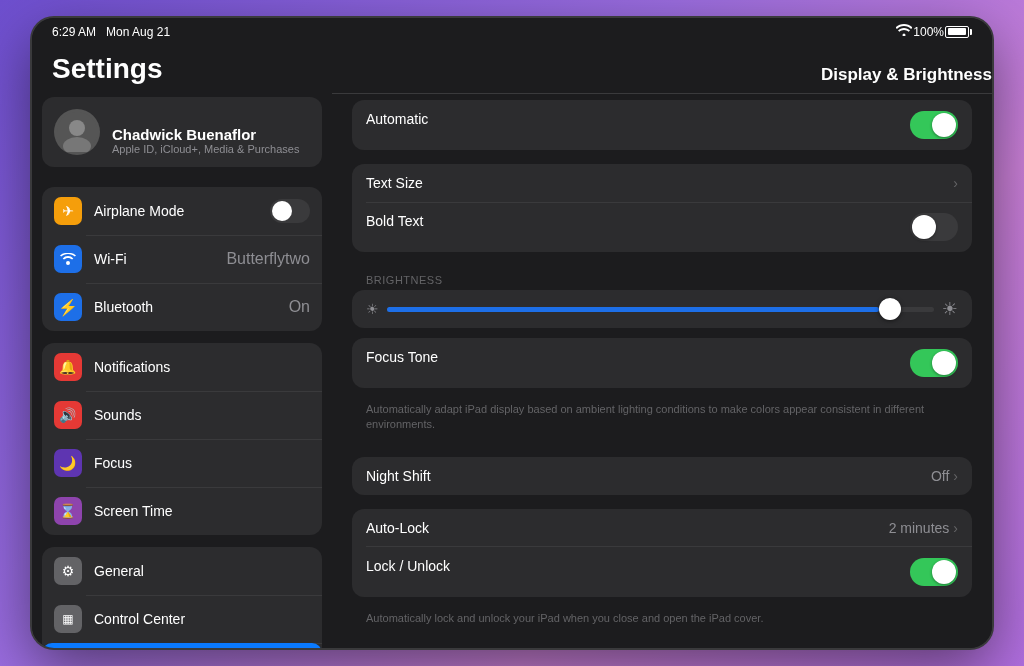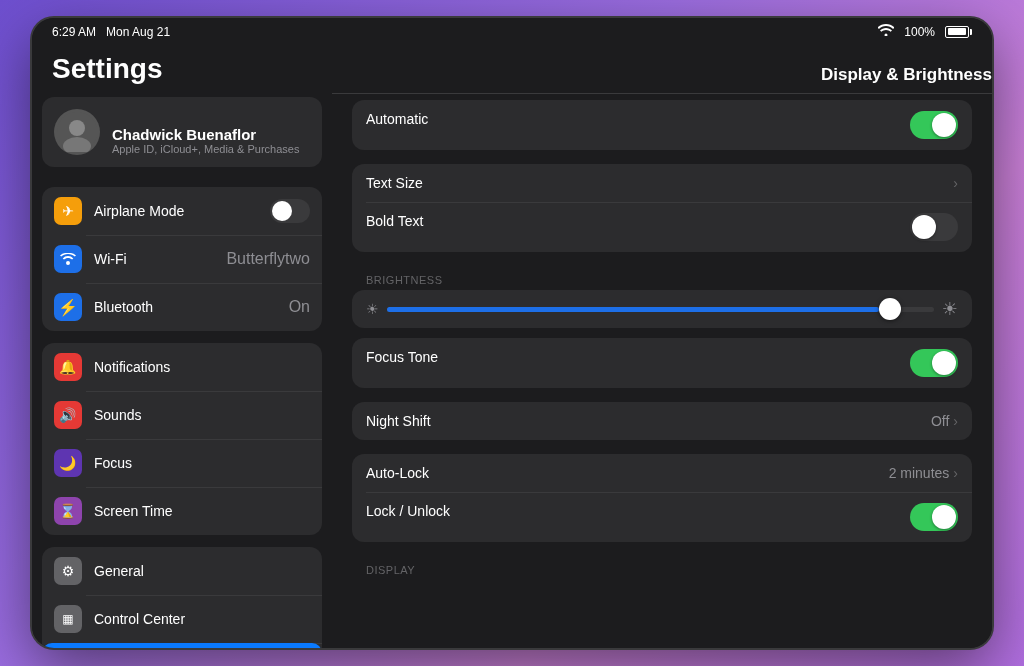--- a/index.html
+++ b/index.html
@@ -30,21 +30,21 @@
       padding: 6px 20px;
       background: #1c1c1e;
       color: #fff;
       font-size: 12px;
       font-weight: 500;
       flex-shrink: 0;
     }
     .status-right {
       display: flex;
       align-items: center;
-      gap: 10px;
+      gap: 1px;
     }
     .main-content {
       display: flex;
       flex: 1;
       overflow: hidden;
     }
     
     .sidebar {
       width: 300px;
       background: #1c1c1e;
@@ -428,20 +428,21 @@
         </div>
 
         <div class="detail-group" style="margin-top:10px;">
           <div class="detail-row">
             <span class="detail-row-label">Focus Tone</span>
             <div class="toggle on">
                 <div class="knob"></div>
               </div>
           </div>
         </div>
+        <div class="description-text">Automatically adapt iPad display based on ambient lighting conditions to make colors appear consistent in different environments.</div>
 
         <div class="detail-group">
           <div class="detail-row">
             <span class="detail-row-label">Night Shift</span>
             <span class="detail-row-value">Off</span>
             <span class="chevron">›</span>
           </div>
         </div>
 
         <div class="detail-group">
@@ -450,20 +451,21 @@
             <span class="detail-row-value">2 minutes</span>
             <span class="chevron">›</span>
           </div>
           <div class="detail-row">
             <span class="detail-row-label">Lock / Unlock</span>
             <div class="toggle on">
                 <div class="knob"></div>
               </div>
           </div>
         </div>
+        <div class="description-text">Automatically lock and unlock your iPad when you close and open the iPad cover.</div>
 
         <div class="section-label">DISPLAY</div>
 
       </div>
 
     </div>
   </div>
 </div>
 
 </body></html>

